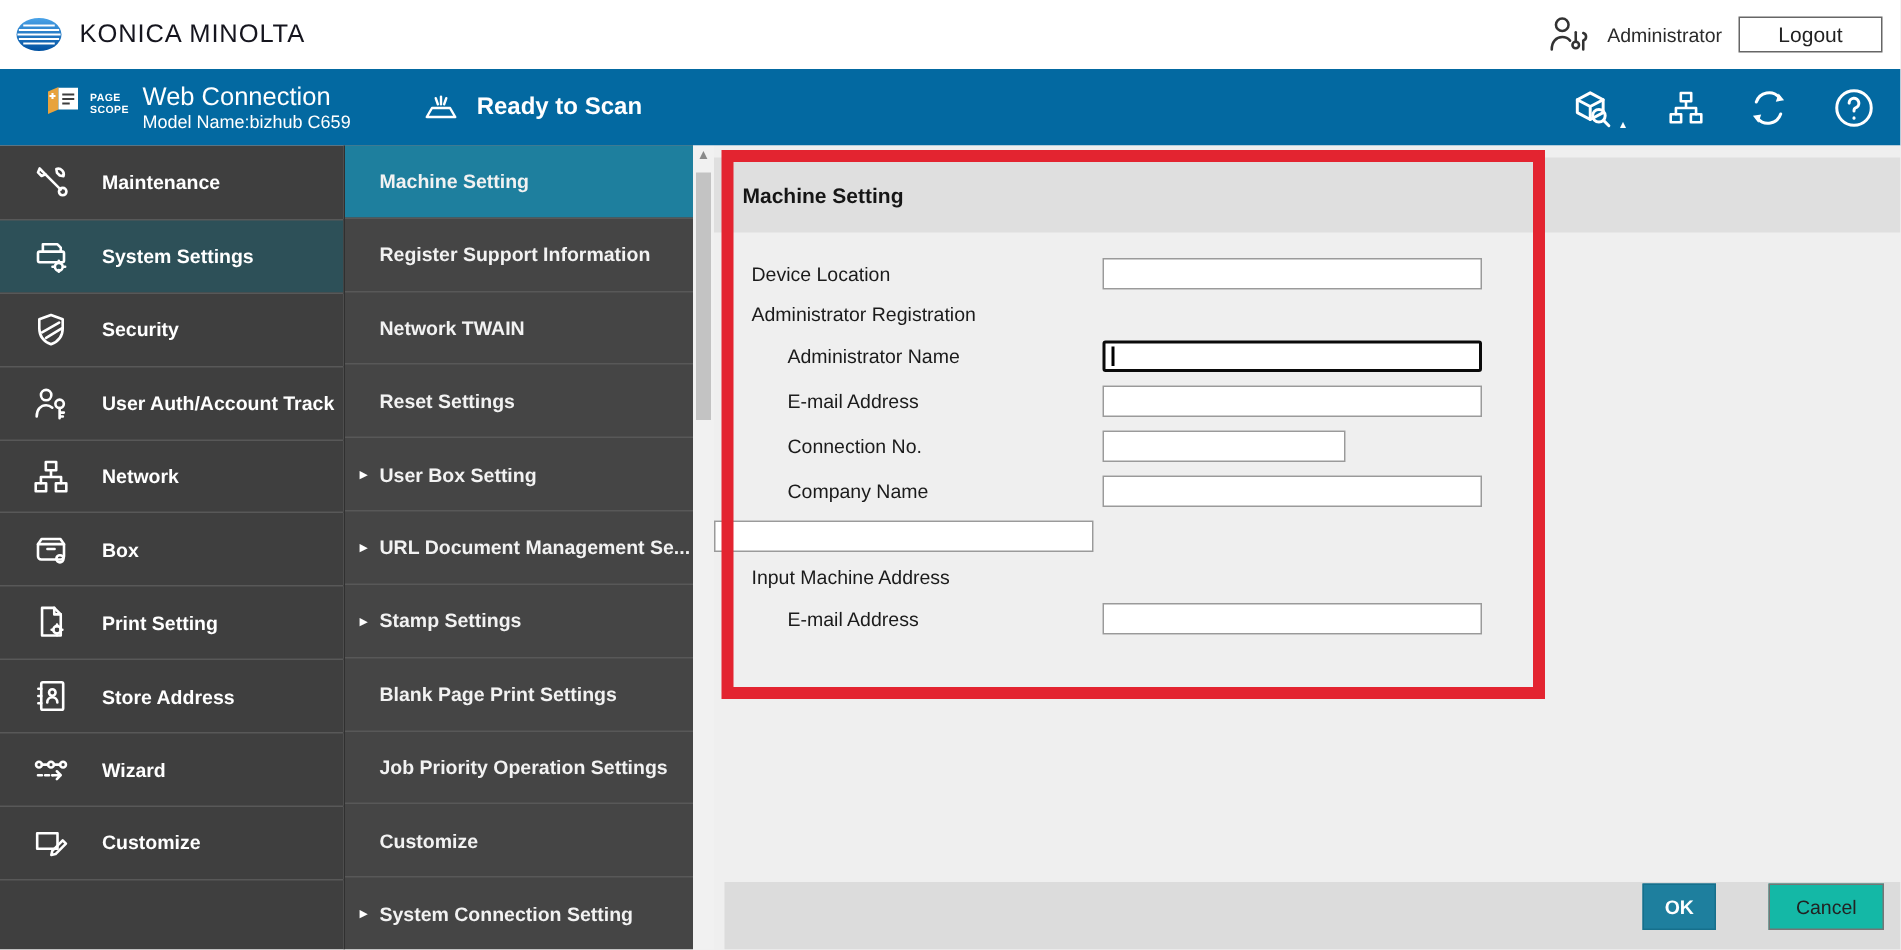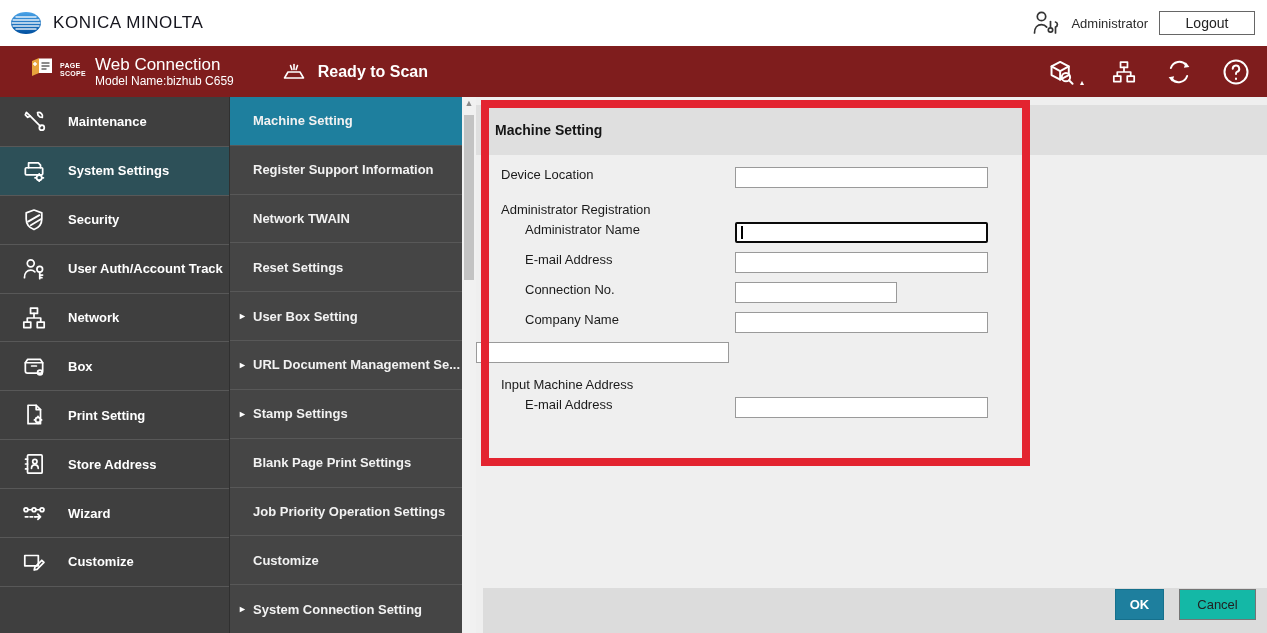--- a/index.html
+++ b/index.html
@@ -20,21 +20,21 @@
   .brand-text { font-size: 17px; font-weight: normal; color: #15151e; letter-spacing: .6px; }
   .user-area { display: flex; align-items: center; gap: 11px; }
   .user-label { font-size: 13px; color: #2b2b2b; }
   .logout-btn {
     width: 96px; height: 24px; background: #fff; border: 1px solid #666;
     font-size: 14px; color: #222; font-family: inherit; cursor: pointer;
   }
 
   
   .appbar {
-    height: 51px; background: #7f1d1d; color: #fff;
+    height: 51px; background: #0369a1; color: #fff;
     display: flex; align-items: center;
   }
   .ps-block { margin-left: 28px; display: flex; align-items: flex-start; gap: 4px; }
   .ps-small { font-size: 7px; font-weight: bold; line-height: 7.5px; margin-top: 7px; letter-spacing: .3px; }
   .title-col { display: flex; flex-direction: column; margin-left: 5px; }
   .app-title { font-size: 17px; line-height: 19px; }
   .model-name { font-size: 12px; line-height: 14px; }
   .status { display: flex; align-items: center; gap: 10px; margin-left: 46px; font-size: 16px; font-weight: bold; }
   .appbar-icons { margin-left: auto; display: flex; align-items: center; gap: 27px; margin-right: 16px; }
   .icon-btn { display: flex; align-items: flex-end; cursor: pointer; color: #fff; }
@@ -70,21 +70,21 @@
   .vscroll-thumb { position: absolute; left: 2px; top: 18px; width: 10px; height: 165px; background: #c3c3c3; }
 
   
   .content { flex: 1; position: relative; background: #efefef; }
   .content-header {
     margin-top: 8px; height: 50px; background: #dfdfdf;
     display: flex; align-items: center; padding-left: 19px;
   }
   .content-title { font-size: 14px; font-weight: bold; color: #161616; }
   .form { padding-top: 12px; }
-  .row-field { height: 30px; display: flex; }
+  .row-field { height: 30px; display: flex; align-items: center; }
   .row-section { height: 25px; display: flex; align-items: center; }
   .flabel { font-size: 13px; color: #1b1b1b; }
   .row-field .flabel { width: 259px; padding-left: 25px; }
   .row-field.indent .flabel { padding-left: 49px; }
   .row-section .flabel { padding-left: 25px; }
   .input-wrap { position: relative; display: flex; }
   .finput {
     width: 253px; height: 21px; border: 1px solid #9a9a9a; background: #fff;
     font-size: 13px; padding: 0 4px; font-family: inherit;
   }
@@ -95,21 +95,21 @@
   .red-overlay {
     position: absolute; left: 5px; top: 3px; width: 549px; height: 366px;
     border: 8px solid #e32430; pointer-events: none; z-index: 5;
   }
 
   .footer {
     position: absolute; left: 7px; right: 0; bottom: 0; height: 45px;
     background: #dcdcdc; display: flex; justify-content: flex-end;
     gap: 15px; padding: 1px 11px 0 0; align-items: flex-start;
   }
-  .btn { height: 31px; font-size: 13px; font-family: inherit; cursor: pointer; }
+  .btn { height: 31px; font-size: 13px; font-family: inherit; cursor: pointer; margin-left: 20px; }
   .btn-ok { width: 49px; background: #1e7f9e; color: #fff; font-weight: bold; border: 1px solid #16708c; }
   .btn-cancel { width: 77px; background: #14b8a6; color: #222; border: 1px solid #757575; }
 
   svg { display: block; }
 </style>
 </head>
 <body>
 
 <div class="topbar">
   <div class="brand">

